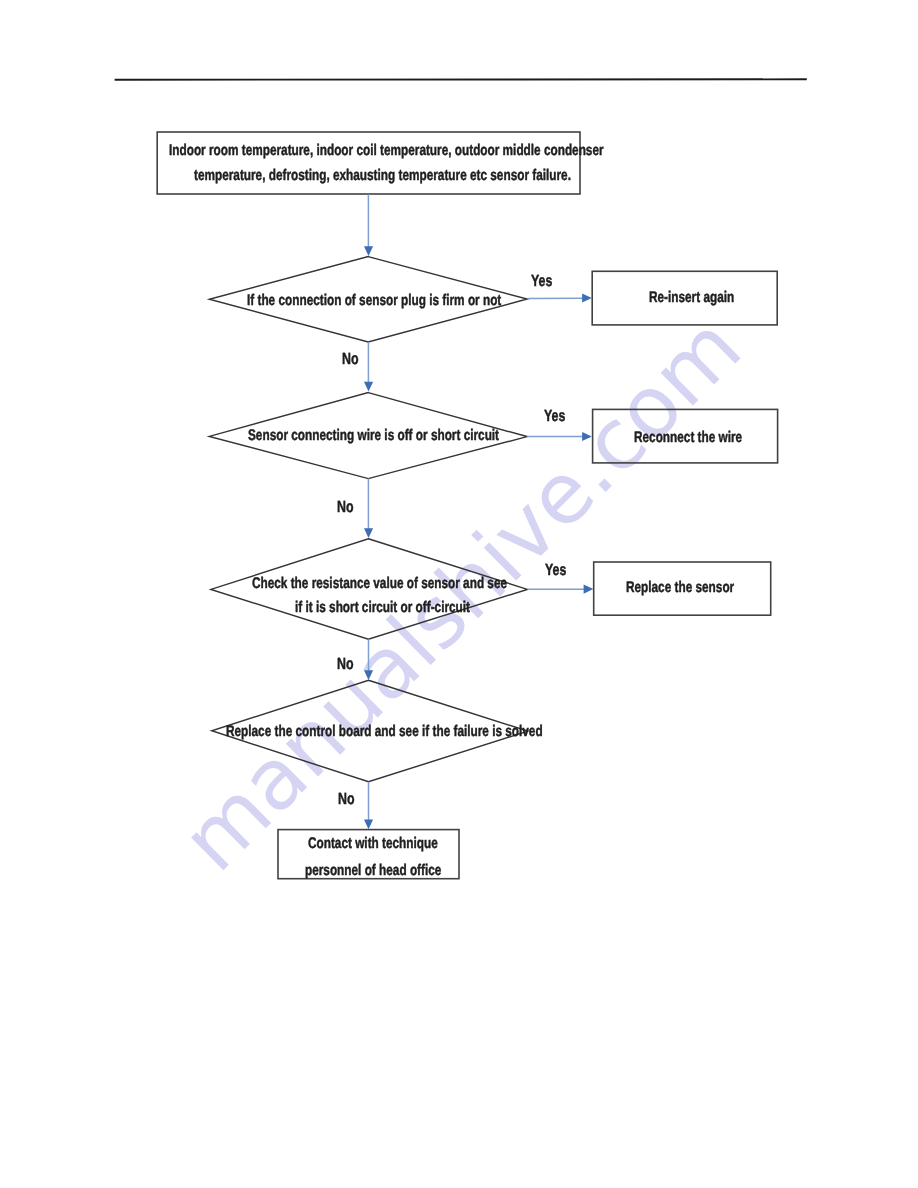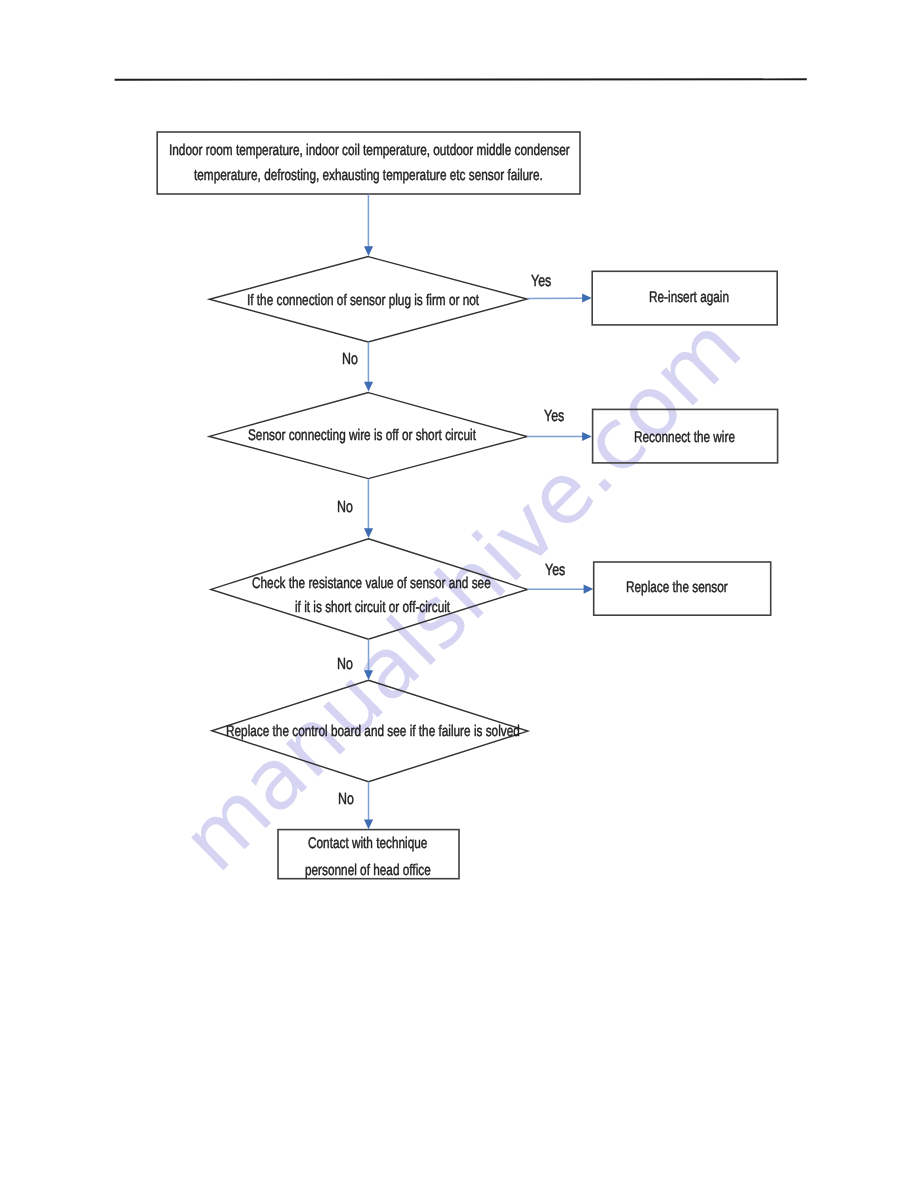--- a/index.html
+++ b/index.html
@@ -2,21 +2,21 @@
 <html><head>
 <meta charset="utf-8">
 <title>Sensor failure troubleshooting flowchart</title>
 <style>
   html,body{margin:0;padding:0;}
   body{-webkit-font-smoothing:antialiased;text-rendering:geometricPrecision;width:918px;height:1188px;background:#ffffff;overflow:hidden;
        font-family:"Liberation Sans",sans-serif;color:#2b2b2b;position:relative;}
   #page{position:absolute;left:0;top:0;width:918px;height:1188px;}
   .layer{position:absolute;left:0;top:0;width:918px;height:1188px;}
   svg{display:block;}
-  #texts{will-change:transform;transform:translateZ(0);}
+  #texts{will-change:transform;transform:translateZ(0);font-weight:bold;}
   .ctext{position:absolute;white-space:nowrap;font-size:15.4px;
          transform-origin:0 0;transform:scaleX(0.7665);
          color:#1f1f1f;line-height:1;-webkit-text-stroke:0.45px #1f1f1f;}
   .ctext.elabel{font-size:16.2px;}
   #wmtext{position:absolute;left:168.4px;top:825.0px;white-space:nowrap;
           font-family:"DejaVu Sans",sans-serif;font-size:84px;line-height:1;
           color:#d5d5f3;transform-origin:0 0;transform:rotate(-44.7deg);
           letter-spacing:0px;}
 </style>
 </head>

